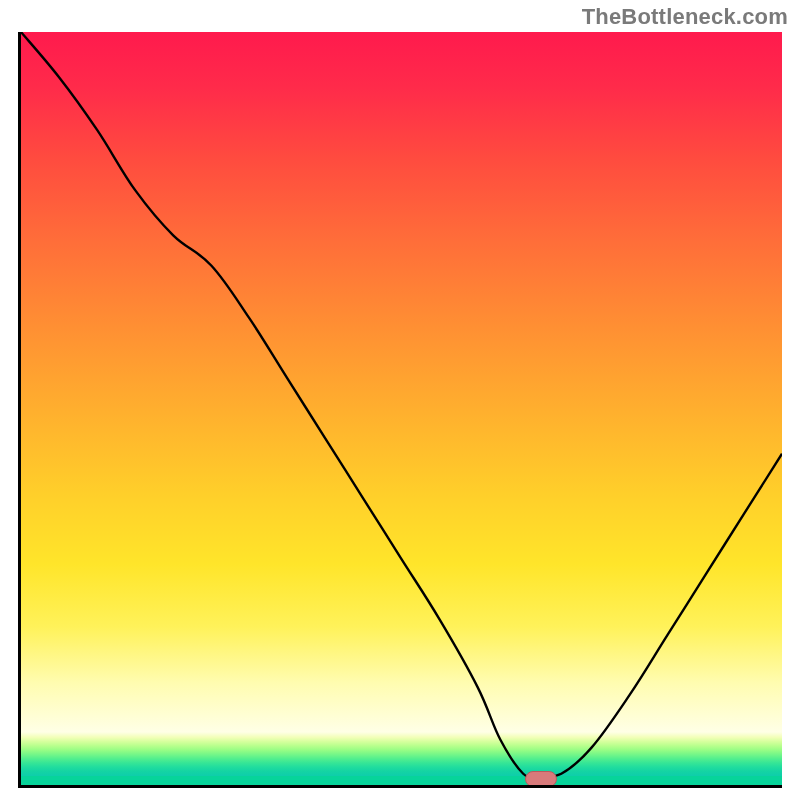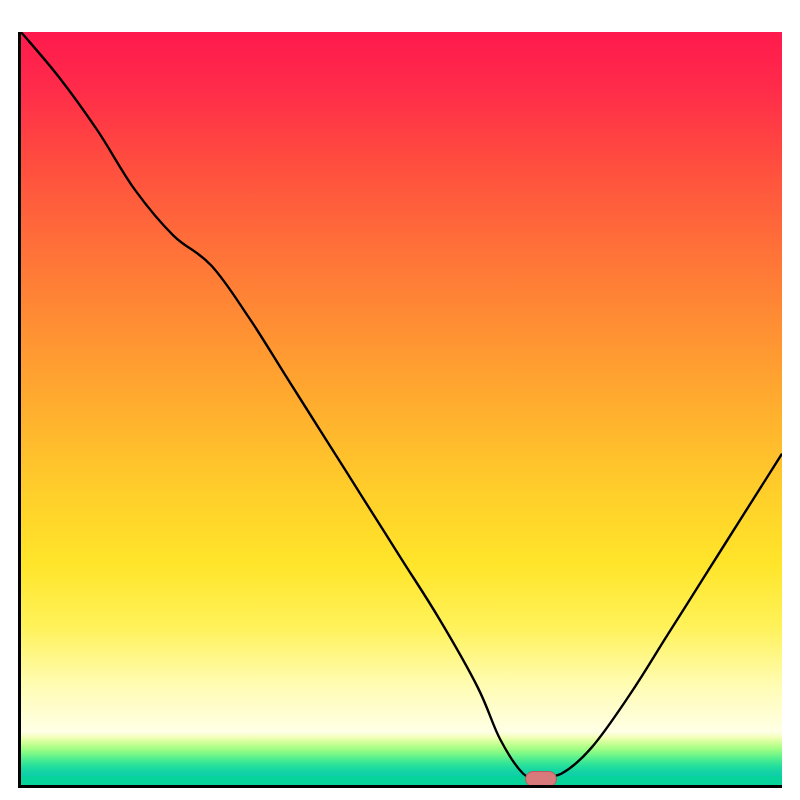--- a/index.html
+++ b/index.html
@@ -99,20 +99,21 @@
     border-radius: 8px;
     background: #d87a7b;
     border: 1px solid #b85a5c;
     transform: translate(-50%, -50%);
   }
 </style>
 </head>
 <body>
 
 <div class="wrap">
+  <div class="watermark">TheBottleneck.com</div>
 
   <div class="plot" id="plot">
     <div class="bg">
       <div class="bg-main"></div>
       <div class="bg-bottom"></div>
       <div class="bg-floor"></div>
     </div>
 
     <svg class="curve" id="curve-svg" viewBox="0 0 764 756" preserveAspectRatio="none">
       <path id="curve-path" d="M 0.0 0.0 C 6.9 8.2, 24.4 27.7, 38.2 45.4 C 52.0 63.1, 62.6 77.9, 76.4 98.3 C 90.2 118.7, 100.8 139.7, 114.6 158.8 C 128.4 177.8, 139.0 190.5, 152.8 204.1 C 166.6 217.7, 177.2 219.4, 191.0 234.4 C 204.8 249.3, 215.4 266.9, 229.2 287.3 C 243.0 307.7, 253.6 326.0, 267.4 347.8 C 281.2 369.5, 291.8 386.5, 305.6 408.2 C 319.4 430.0, 330.0 446.9, 343.8 468.7 C 357.6 490.5, 368.2 507.4, 382.0 529.2 C 395.8 551.0, 406.4 566.5, 420.2 589.7 C 434.0 612.8, 447.4 635.9, 458.4 657.7 C 469.4 679.5, 473.1 695.0, 481.3 710.6 C 489.6 726.3, 497.4 738.1, 504.2 744.7 C 511.1 751.2, 512.6 746.9, 519.5 746.9 C 526.4 746.9, 532.8 749.8, 542.4 744.7 C 552.1 739.5, 560.6 732.5, 573.0 718.2 C 585.4 703.9, 597.4 685.7, 611.2 665.3 C 625.0 644.9, 635.6 626.6, 649.4 604.8 C 663.2 583.0, 673.8 566.1, 687.6 544.3 C 701.4 522.5, 712.0 505.6, 725.8 483.8 C 739.6 462.1, 757.1 434.2, 764.0 423.4" fill="none" stroke="#000" stroke-width="2.4"></path>

